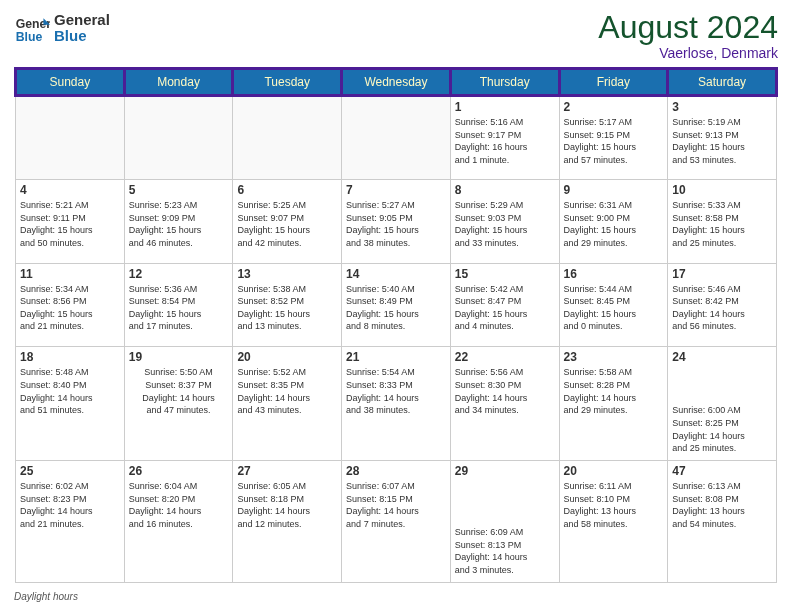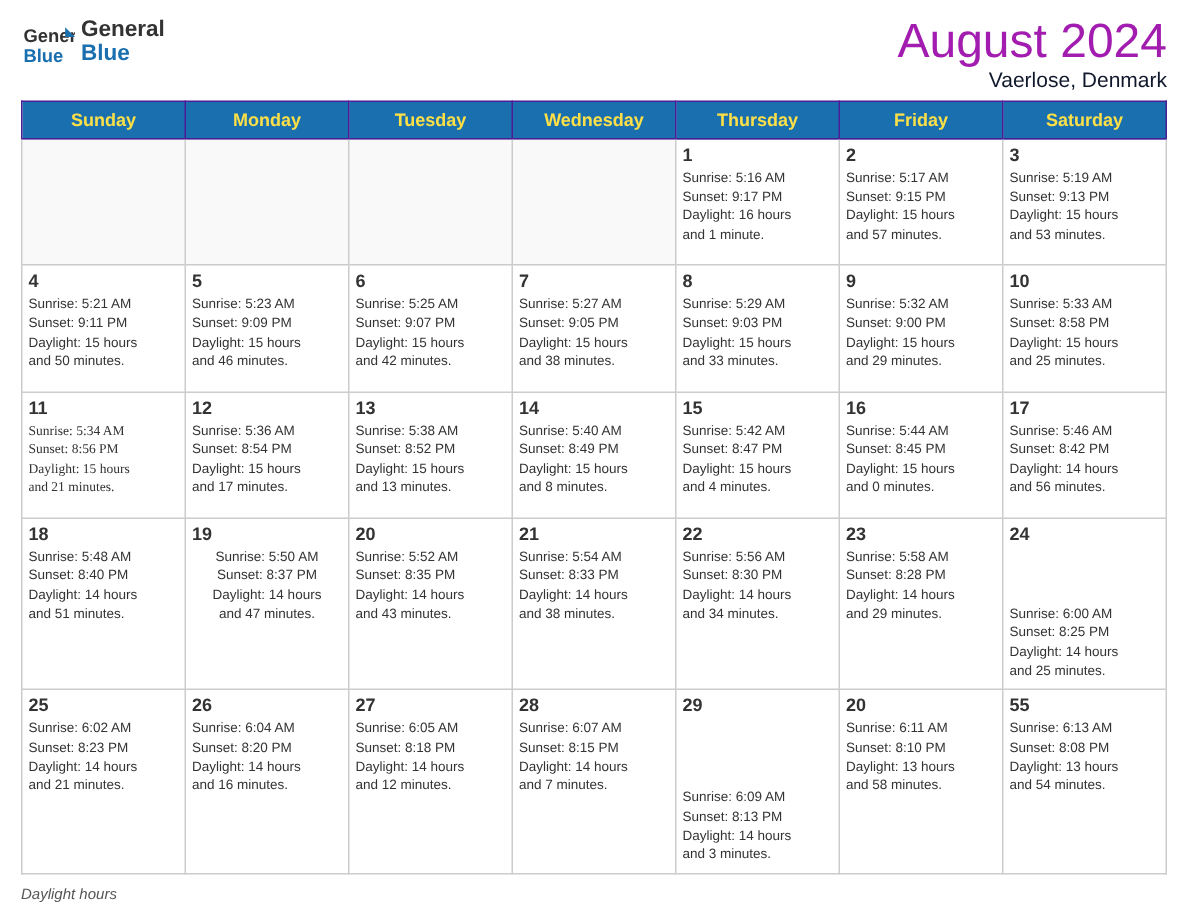--- a/index.html
+++ b/index.html
@@ -31,42 +31,42 @@
     .logo-icon {
       width: 36px;
       height: 36px;
     }
     .title-block {
       text-align: right;
     }
     .month-year {
       font-size: 32px;
       font-weight: normal;
-      color: #a21caf;
+      color: #14532d;
       line-height: 1.1;
     }
     .location {
       font-size: 14px;
-      color: #0f172a;
+      color: #4c1d95;
     }
     .calendar {
       flex: 1;
       border: 1px solid #ccc;
       border-collapse: collapse;
       width: 100%;
       table-layout: fixed;
     }
     .calendar th {
       background: #1a6faf;
-      color: #fde047;
+      color: #fef9c3;
       font-size: 12px;
-      font-weight: bold;
+      font-weight: normal;
       padding: 5px 4px;
       text-align: center;
-      border: 1px solid #4c1d95;
+      border: 3px solid #4c1d95;
     }
     .calendar td {
       border: 1px solid #ccc;
       vertical-align: top;
       padding: 3px 4px;
       font-size: 9.5px;
       color: #333;
       height: 82px;
       width: calc(100%/7);
     }
@@ -184,37 +184,37 @@
           </td>
           <td>
             <div class="day-num">8</div>
             <div class="day-info" style="white-space: pre-line;">Sunrise: 5:29 AM
 Sunset: 9:03 PM
 Daylight: 15 hours
 and 33 minutes.</div>
           </td>
           <td>
             <div class="day-num">9</div>
-            <div class="day-info" style="white-space: pre-line;">Sunrise: 5:32 AM
+            <div class="day-info" style="white-space: pre-line;">Sunrise: 6:31 AM
 Sunset: 9:00 PM
 Daylight: 15 hours
 and 29 minutes.</div>
           </td>
           <td>
             <div class="day-num">10</div>
             <div class="day-info" style="white-space: pre-line;">Sunrise: 5:33 AM
 Sunset: 8:58 PM
 Daylight: 15 hours
 and 25 minutes.</div>
           </td>
         </tr>
         <tr>
           <td>
             <div class="day-num">11</div>
-            <div class="day-info" style="white-space: pre-line; font-family: Liberation Serif, serif;">Sunrise: 5:34 AM
+            <div class="day-info" style="white-space: pre-line;">Sunrise: 5:34 AM
 Sunset: 8:56 PM
 Daylight: 15 hours
 and 21 minutes.</div>
           </td>
           <td>
             <div class="day-num">12</div>
             <div class="day-info" style="white-space: pre-line;">Sunrise: 5:36 AM
 Sunset: 8:54 PM
 Daylight: 15 hours
 and 17 minutes.</div>
@@ -343,21 +343,21 @@
 and 3 minutes.</div>
           </td>
           <td>
             <div class="day-num">20</div>
             <div class="day-info" style="white-space: pre-line;">Sunrise: 6:11 AM
 Sunset: 8:10 PM
 Daylight: 13 hours
 and 58 minutes.</div>
           </td>
           <td>
-            <div class="day-num">55</div>
+            <div class="day-num">47</div>
             <div class="day-info" style="white-space: pre-line;">Sunrise: 6:13 AM
 Sunset: 8:08 PM
 Daylight: 13 hours
 and 54 minutes.</div>
           </td>
         </tr>
       </tbody>
   </table>
 
   <div class="footer-note">

